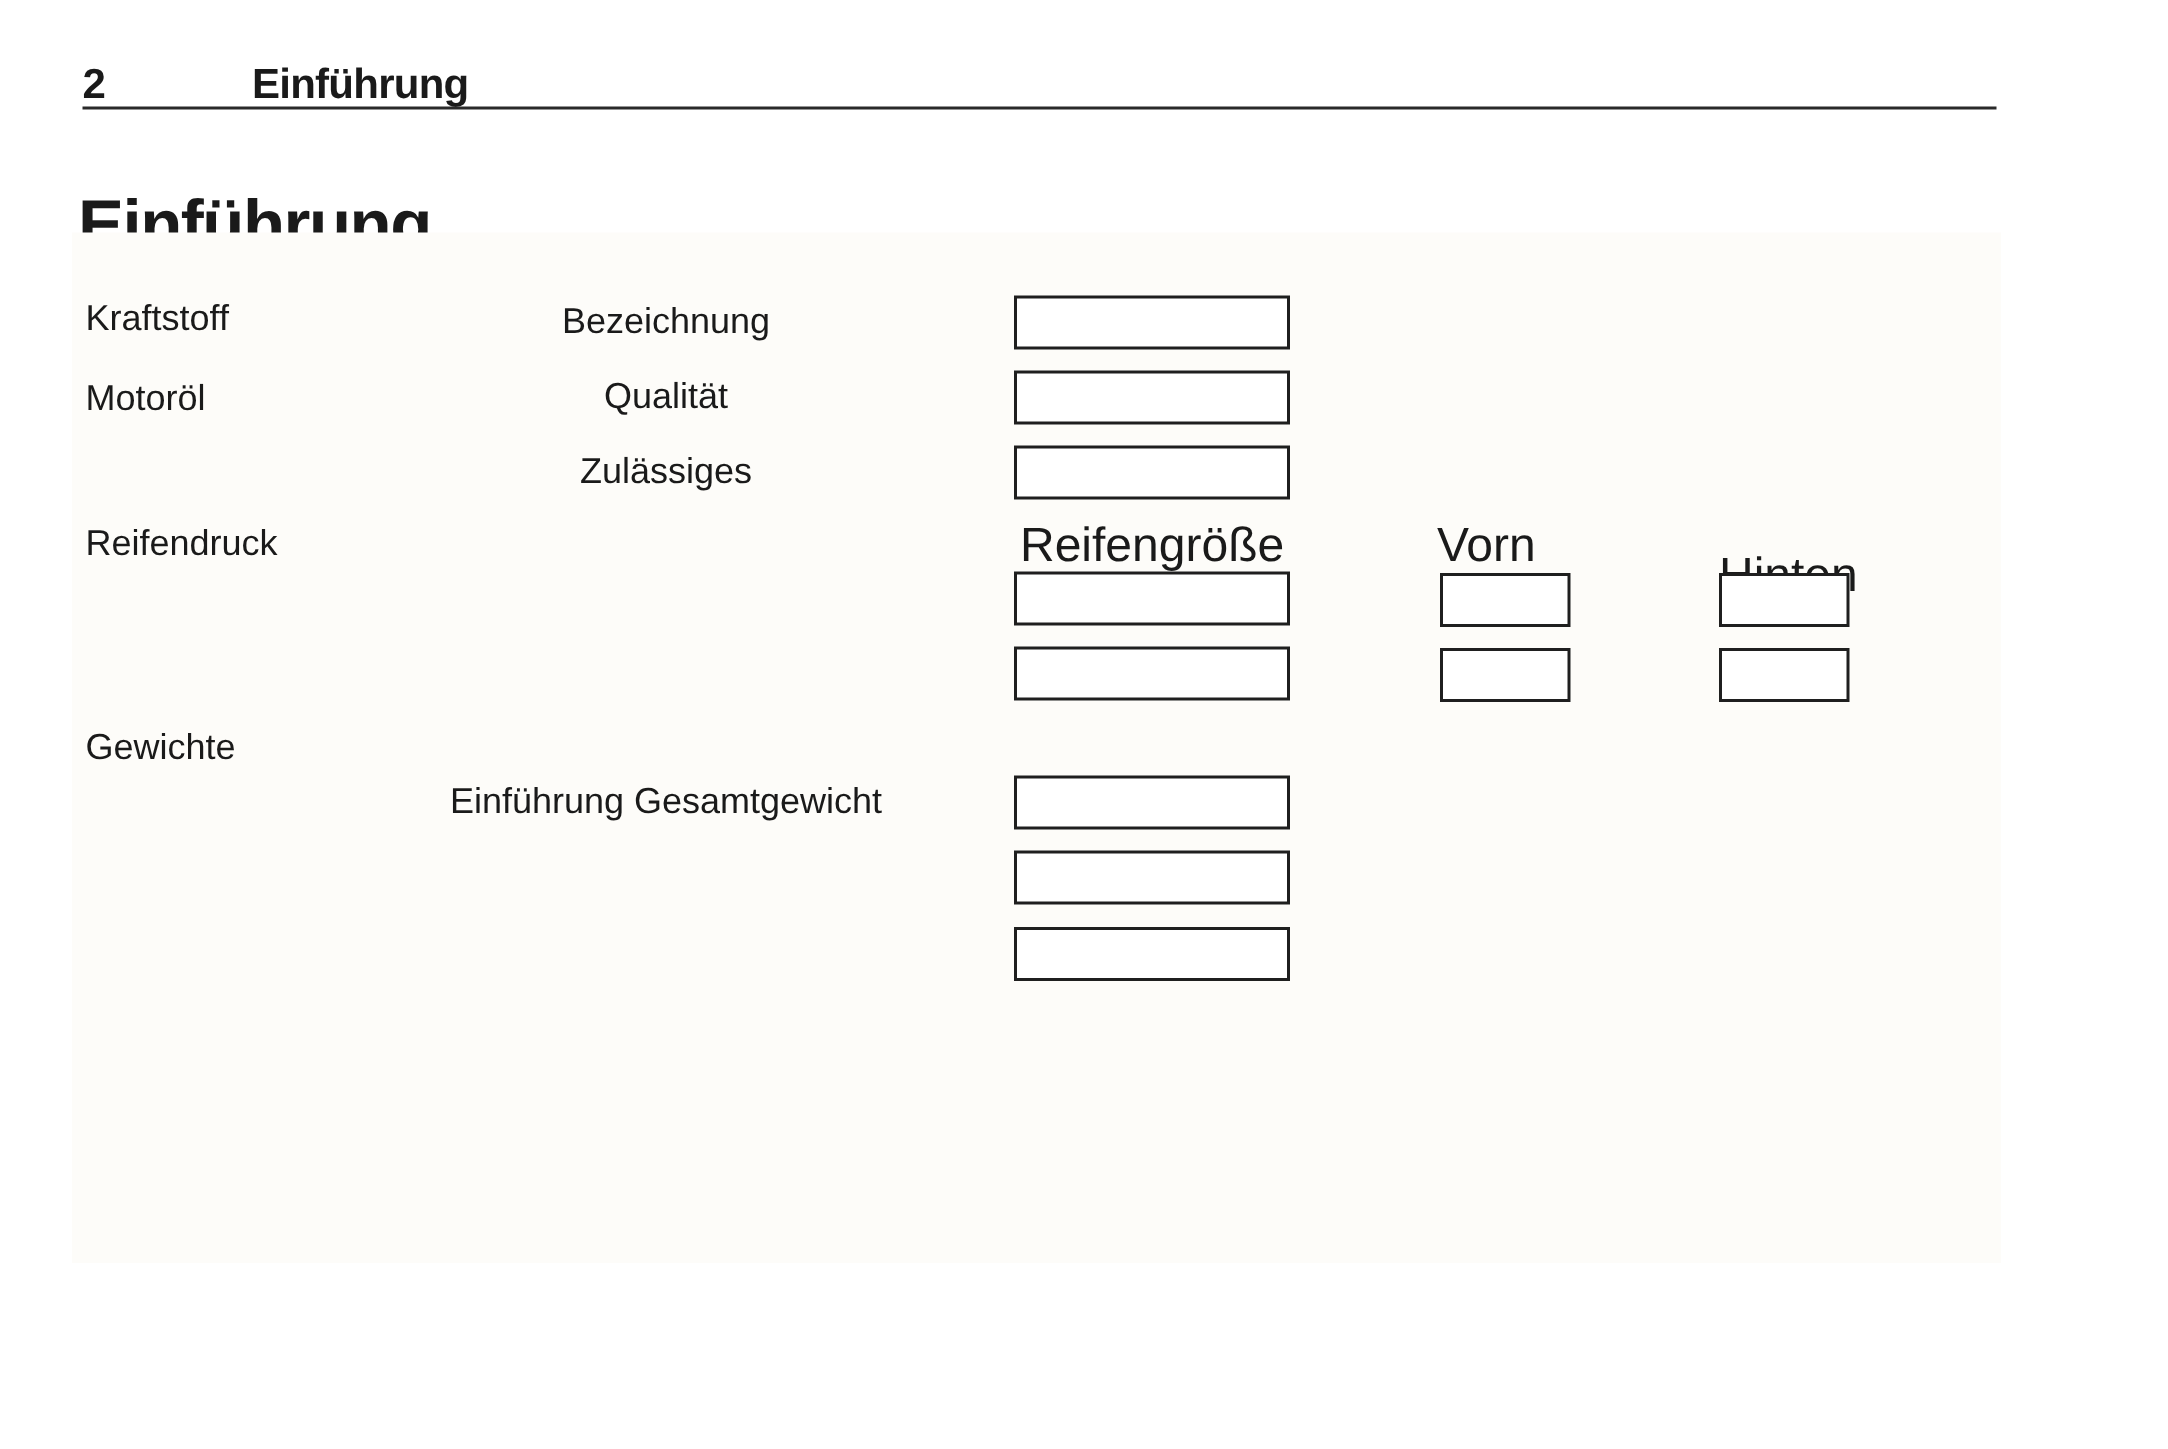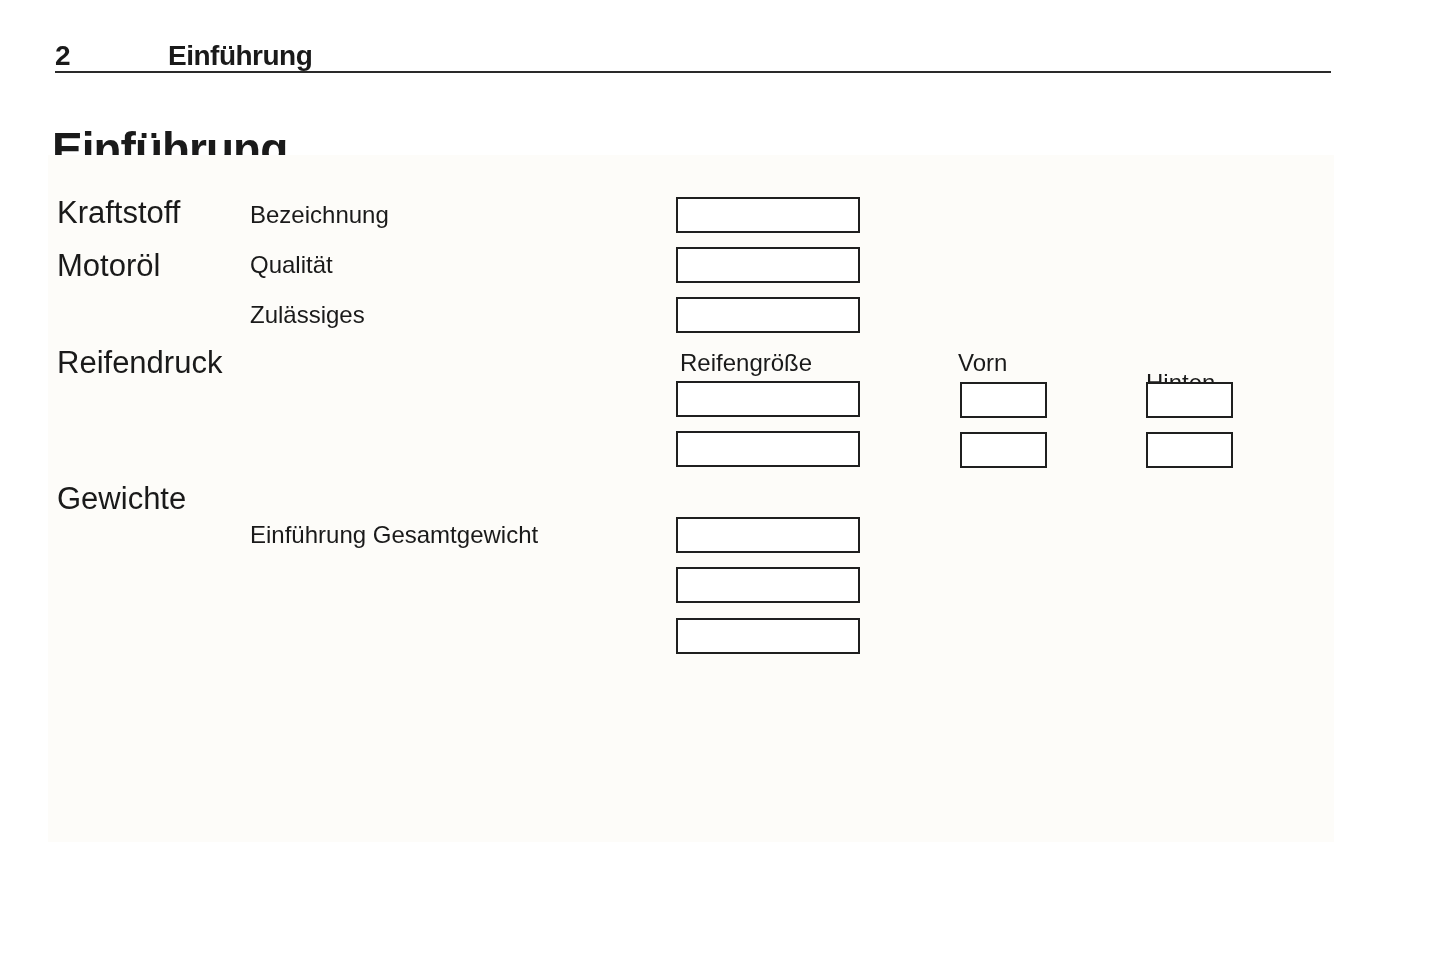--- a/index.html
+++ b/index.html
@@ -59,38 +59,38 @@
     left: 48px;
     top: 155px;
     width: 1286px;
     height: 687px;
     background: #fdfcf9;
   }
   
   .section-label {
     position: absolute;
     left: 57px;
-    font-size: 31px;
+    font-size: 24px;
     line-height: 24px;
     white-space: nowrap;
   }
   
   .field-label {
     position: absolute;
-    left: 250px;
+    left: 234px;
     width: 420px;
-    text-align: left;
+    text-align: center;
     font-size: 24px;
     line-height: 36px;
     white-space: nowrap;
   }
   
   .col-header {
     position: absolute;
-    font-size: 24px;
+    font-size: 32px;
     line-height: 24px;
     white-space: nowrap;
   }
   
   .fill-box {
     position: absolute;
     box-sizing: border-box;
     width: 184px;
     height: 36px;
     border: 2px solid #1f1f1f;

